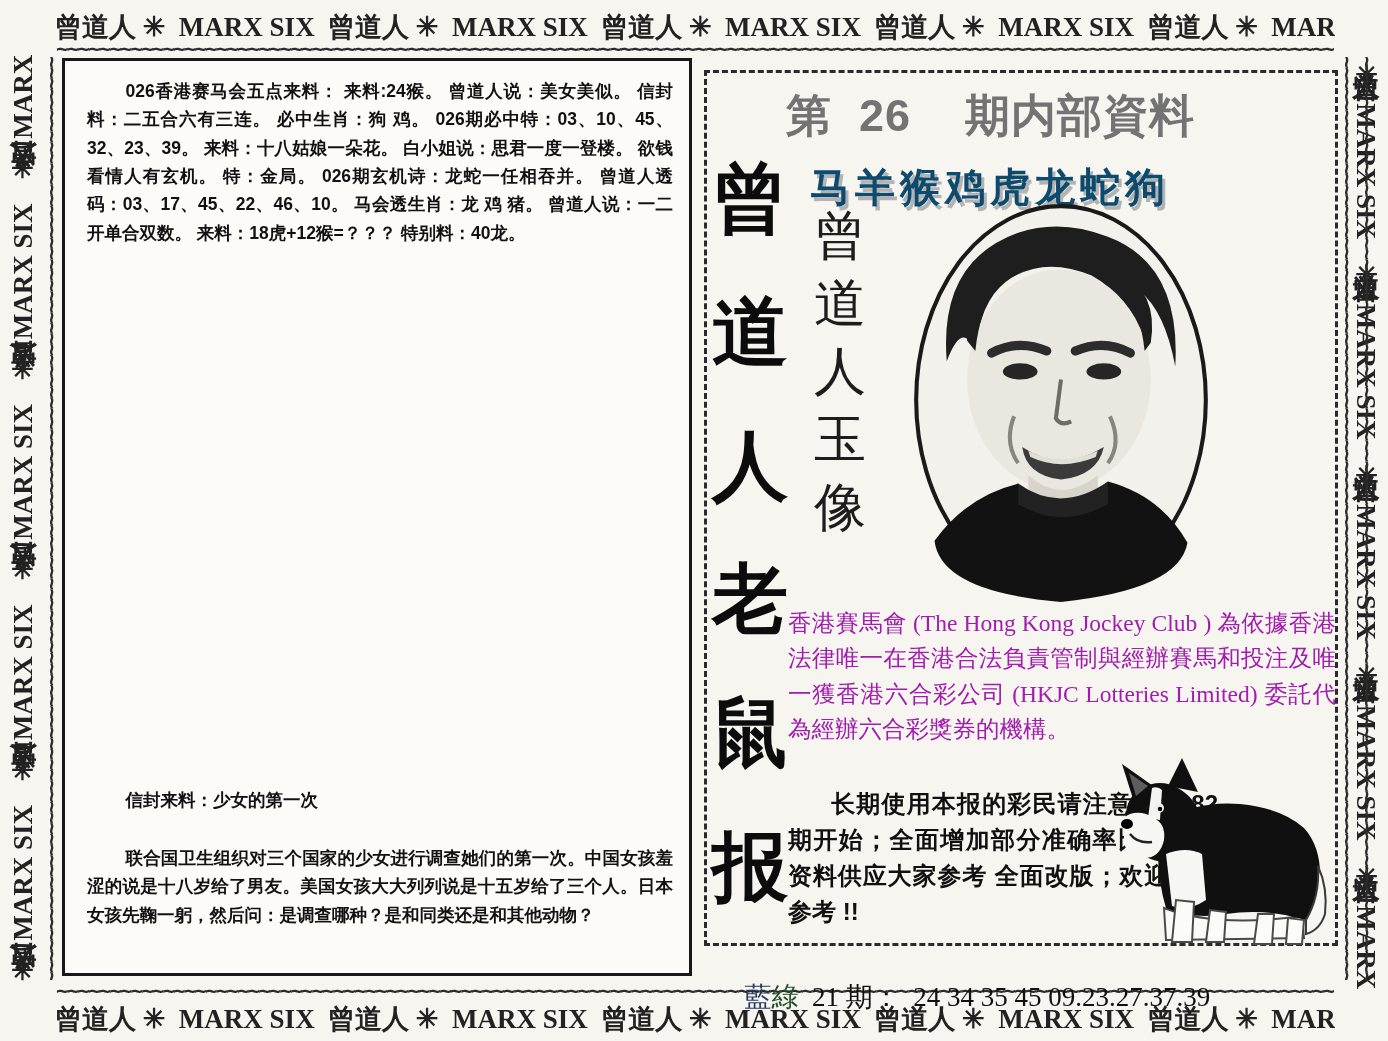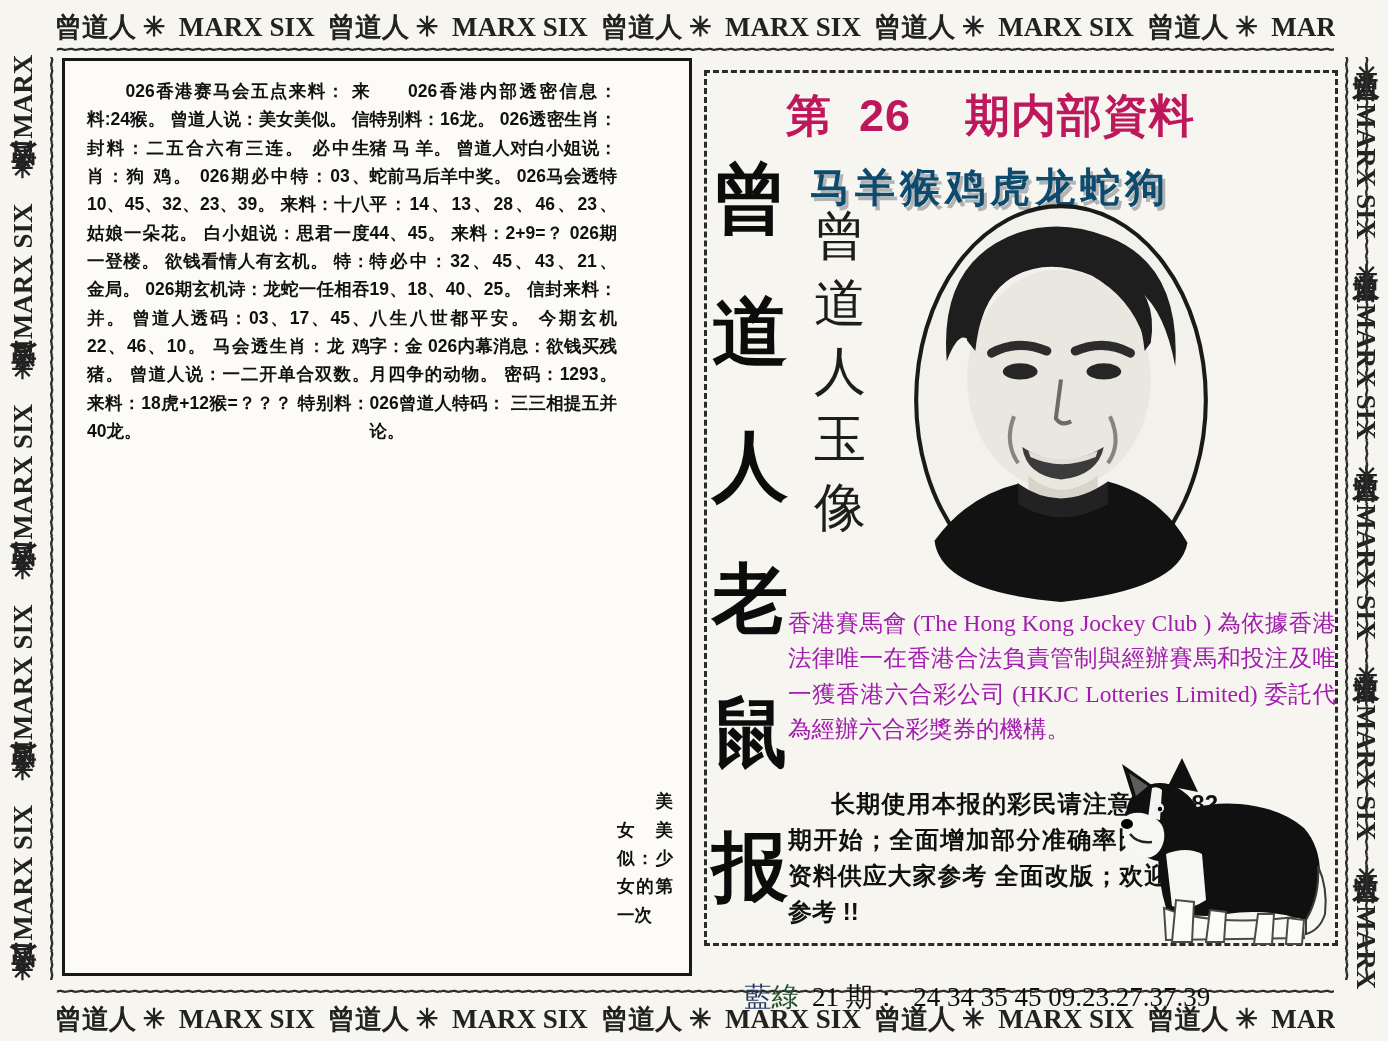--- a/index.html
+++ b/index.html
@@ -14,31 +14,31 @@
   .band-right{left:1342px;top:52px;width:44px;height:940px;writing-mode:vertical-rl;line-height:40px;}
   .wavy{position:absolute;font-family:"DejaVu Sans Mono",monospace;font-weight:bold;color:#2c2c2c;
         font-size:21px;line-height:11px;letter-spacing:-2px;overflow:hidden;white-space:nowrap;height:14px;}
   .wavy-top{left:56px;top:44px;width:1278px;}
   .wavy-bottom{left:56px;top:986px;width:1278px;}
   .wavy-vl{left:57px;top:56px;width:924px;transform:rotate(90deg);transform-origin:0 0;}
   .wavy-vr1{left:1352px;top:56px;width:924px;transform:rotate(90deg);transform-origin:0 0;}
   .wavy-vr2{left:1372px;top:56px;width:924px;transform:rotate(90deg);transform-origin:0 0;}
   
   .left-box{position:absolute;left:62px;top:58px;width:630px;height:918px;border:3px solid #181818;
-            background:#fcfbf8;box-sizing:border-box;padding:16px 16px 14px 22px;display:flex;flex-direction:row;
+            background:#fcfbf8;box-sizing:border-box;padding:16px 16px 14px 22px;display:flex;flex-direction:column;
             font-family:"Liberation Sans",sans-serif;font-weight:bold;font-size:17.5px;line-height:1.62;color:#111;}
   .left-box p{margin:0 0 30px 0;text-indent:2.2em;text-align:justify;}
   .joke{margin-top:auto;}
   .joke-title{margin:0 0 8px 0;text-indent:0;}
   .joke-body{margin:0;text-indent:2.2em;text-align:justify;}
   
   .right-panel{position:absolute;left:698px;top:58px;width:648px;height:922px;}
   .dashed-box{position:absolute;left:6px;top:12px;width:634px;height:876px;border:3px dashed #2b2b2b;box-sizing:border-box;}
   .rp-title{position:absolute;left:88px;top:28px;font-size:45px;font-weight:bold;
-            font-family:"Liberation Sans",sans-serif;white-space:pre;letter-spacing:1px;color:#be185d;}
+            font-family:"Liberation Sans",sans-serif;white-space:pre;letter-spacing:1px;color:#737373;}
   .rp-zodiac{position:absolute;left:112px;top:102px;font-size:40px;font-weight:bold;letter-spacing:5px;
              color:#0c4a6e;text-shadow:3px 4px 0 #b3b3b3;white-space:pre;}
   .v-col1{position:absolute;left:14px;top:102px;height:745px;display:flex;flex-direction:column;
           justify-content:space-between;font-size:76px;font-weight:900;line-height:1;color:#0c0c0c;
           font-family:"Liberation Serif",serif;}
   .v-col2{position:absolute;left:116px;top:152px;display:flex;flex-direction:column;gap:16px;
           font-size:52px;line-height:1;color:#1d1d1d;}
   .portrait{position:absolute;left:207px;top:140px;width:312px;height:408px;}
   .jockey{position:absolute;left:90px;top:548px;width:548px;font-size:23.5px;line-height:1.5;
           font-family:"Liberation Serif",serif;color:#a21caf;text-align:justify;}
@@ -62,23 +62,23 @@
   <div class="band band-right">曾道人 ✳  MARX SIX  曾道人 ✳  MARX SIX  曾道人 ✳  MARX SIX  曾道人 ✳  MARX SIX  曾道人 ✳  MARX SIX  曾道人 ✳  MARX SIX  曾道人 ✳  MARX SIX  曾道人 ✳  MARX SIX  曾道人 ✳  MARX SIX  曾道人 ✳  MARX SIX  </div>
 
   <div class="wavy wavy-top">~~~~~~~~~~~~~~~~~~~~~~~~~~~~~~~~~~~~~~~~~~~~~~~~~~~~~~~~~~~~~~~~~~~~~~~~~~~~~~~~~~~~~~~~~~~~~~~~~~~~~~~~~~~~~~~~~~~~~~~~~~~~~~~~~~~~~~~~~~~~~~~~~~~~~~~~~~~~~~~~~~~~~~~~~~~~~~~~~~~~~~~~~~~~~~~~~~~~~~~~~~~~~~~~~~~~~~~~~~~~~~~~~~~~~~~~~~~~~~~~~~~~~~~~~~~~~~~~~~~~~~~~~~~~~~~~~~~~~~~~~~~~~~~~~~~~~~~~~~~~~~~~~~~~~~~~~~~~~~~~</div>
   <div class="wavy wavy-bottom">~~~~~~~~~~~~~~~~~~~~~~~~~~~~~~~~~~~~~~~~~~~~~~~~~~~~~~~~~~~~~~~~~~~~~~~~~~~~~~~~~~~~~~~~~~~~~~~~~~~~~~~~~~~~~~~~~~~~~~~~~~~~~~~~~~~~~~~~~~~~~~~~~~~~~~~~~~~~~~~~~~~~~~~~~~~~~~~~~~~~~~~~~~~~~~~~~~~~~~~~~~~~~~~~~~~~~~~~~~~~~~~~~~~~~~~~~~~~~~~~~~~~~~~~~~~~~~~~~~~~~~~~~~~~~~~~~~~~~~~~~~~~~~~~~~~~~~~~~~~~~~~~~~~~~~~~~~~~~~~~</div>
   <div class="wavy wavy-vl">~~~~~~~~~~~~~~~~~~~~~~~~~~~~~~~~~~~~~~~~~~~~~~~~~~~~~~~~~~~~~~~~~~~~~~~~~~~~~~~~~~~~~~~~~~~~~~~~~~~~~~~~~~~~~~~~~~~~~~~~~~~~~~~~~~~~~~~~~~~~~~~~~~~~~~~~~~~~~~~~~~~~~~~~~~~~~~~~~~~~~~~~~~~~~~~~~~~~~~~~~~~~~~~~~~~~~~~~~~~~~~~~~~~~~~~~~~~~~~~~~~~~~~~~~~~~~~~~~~~~~~~~~~~~~~~~~~~~~~~~~~~~~~~~~~~~~~~~~~~~~~~~~~~~~~~~~~~~~~~~</div>
   <div class="wavy wavy-vr1">~~~~~~~~~~~~~~~~~~~~~~~~~~~~~~~~~~~~~~~~~~~~~~~~~~~~~~~~~~~~~~~~~~~~~~~~~~~~~~~~~~~~~~~~~~~~~~~~~~~~~~~~~~~~~~~~~~~~~~~~~~~~~~~~~~~~~~~~~~~~~~~~~~~~~~~~~~~~~~~~~~~~~~~~~~~~~~~~~~~~~~~~~~~~~~~~~~~~~~~~~~~~~~~~~~~~~~~~~~~~~~~~~~~~~~~~~~~~~~~~~~~~~~~~~~~~~~~~~~~~~~~~~~~~~~~~~~~~~~~~~~~~~~~~~~~~~~~~~~~~~~~~~~~~~~~~~~~~~~~~</div>
   <div class="wavy wavy-vr2">~~~~~~~~~~~~~~~~~~~~~~~~~~~~~~~~~~~~~~~~~~~~~~~~~~~~~~~~~~~~~~~~~~~~~~~~~~~~~~~~~~~~~~~~~~~~~~~~~~~~~~~~~~~~~~~~~~~~~~~~~~~~~~~~~~~~~~~~~~~~~~~~~~~~~~~~~~~~~~~~~~~~~~~~~~~~~~~~~~~~~~~~~~~~~~~~~~~~~~~~~~~~~~~~~~~~~~~~~~~~~~~~~~~~~~~~~~~~~~~~~~~~~~~~~~~~~~~~~~~~~~~~~~~~~~~~~~~~~~~~~~~~~~~~~~~~~~~~~~~~~~~~~~~~~~~~~~~~~~~~</div>
 
   <div class="left-box">
     <p>026香港赛马会五点来料： 来料:24猴。 曾道人说：美女美似。 信封料：二五合六有三连。 必中生肖：狗 鸡。 026期必中特：03、10、45、32、23、39。 来料：十八姑娘一朵花。 白小姐说：思君一度一登楼。 欲钱看情人有玄机。 特：金局。 026期玄机诗：龙蛇一任相吞并。 曾道人透码：03、17、45、22、46、10。 马会透生肖：龙 鸡 猪。 曾道人说：一二开单合双数。 来料：18虎+12猴=？？？ 特别料：40龙。</p>
-    <p>026香港内部透密信息： 特别料：16龙。 026透密生肖：猪 马 羊。 曾道人对白小姐说：蛇前马后羊中奖。 026马会透特平：14、13、28、46、23、44、45。 来料：2+9=？ 026期特必中：32、45、43、21、19、18、40、25。 信封来料：八生八世都平安。 今期玄机字：金 026内幕消息：欲钱买残月四争的动物。 密码：1293。 026曾道人特码： 三三相提五并论。</p>
     <div class="joke">
-      <p class="joke-title">美女美似：少女的第一次</p>
+      <p class="joke-title">信封来料：少女的第一次</p>
+      <p class="joke-body">联合国卫生组织对三个国家的少女进行调查她们的第一次。中国女孩羞涩的说是十八岁给了男友。美国女孩大大列列说是十五岁给了三个人。日本女孩先鞠一躬，然后问：是调查哪种？是和同类还是和其他动物？</p>
     </div>
   </div>
 
   <div class="right-panel">
     <div class="dashed-box"></div>
 
     <div class="rp-title">第  26    期内部資料</div>
     <div class="rp-zodiac">马羊猴鸡虎龙蛇狗</div>
 
     <div class="v-col1">

